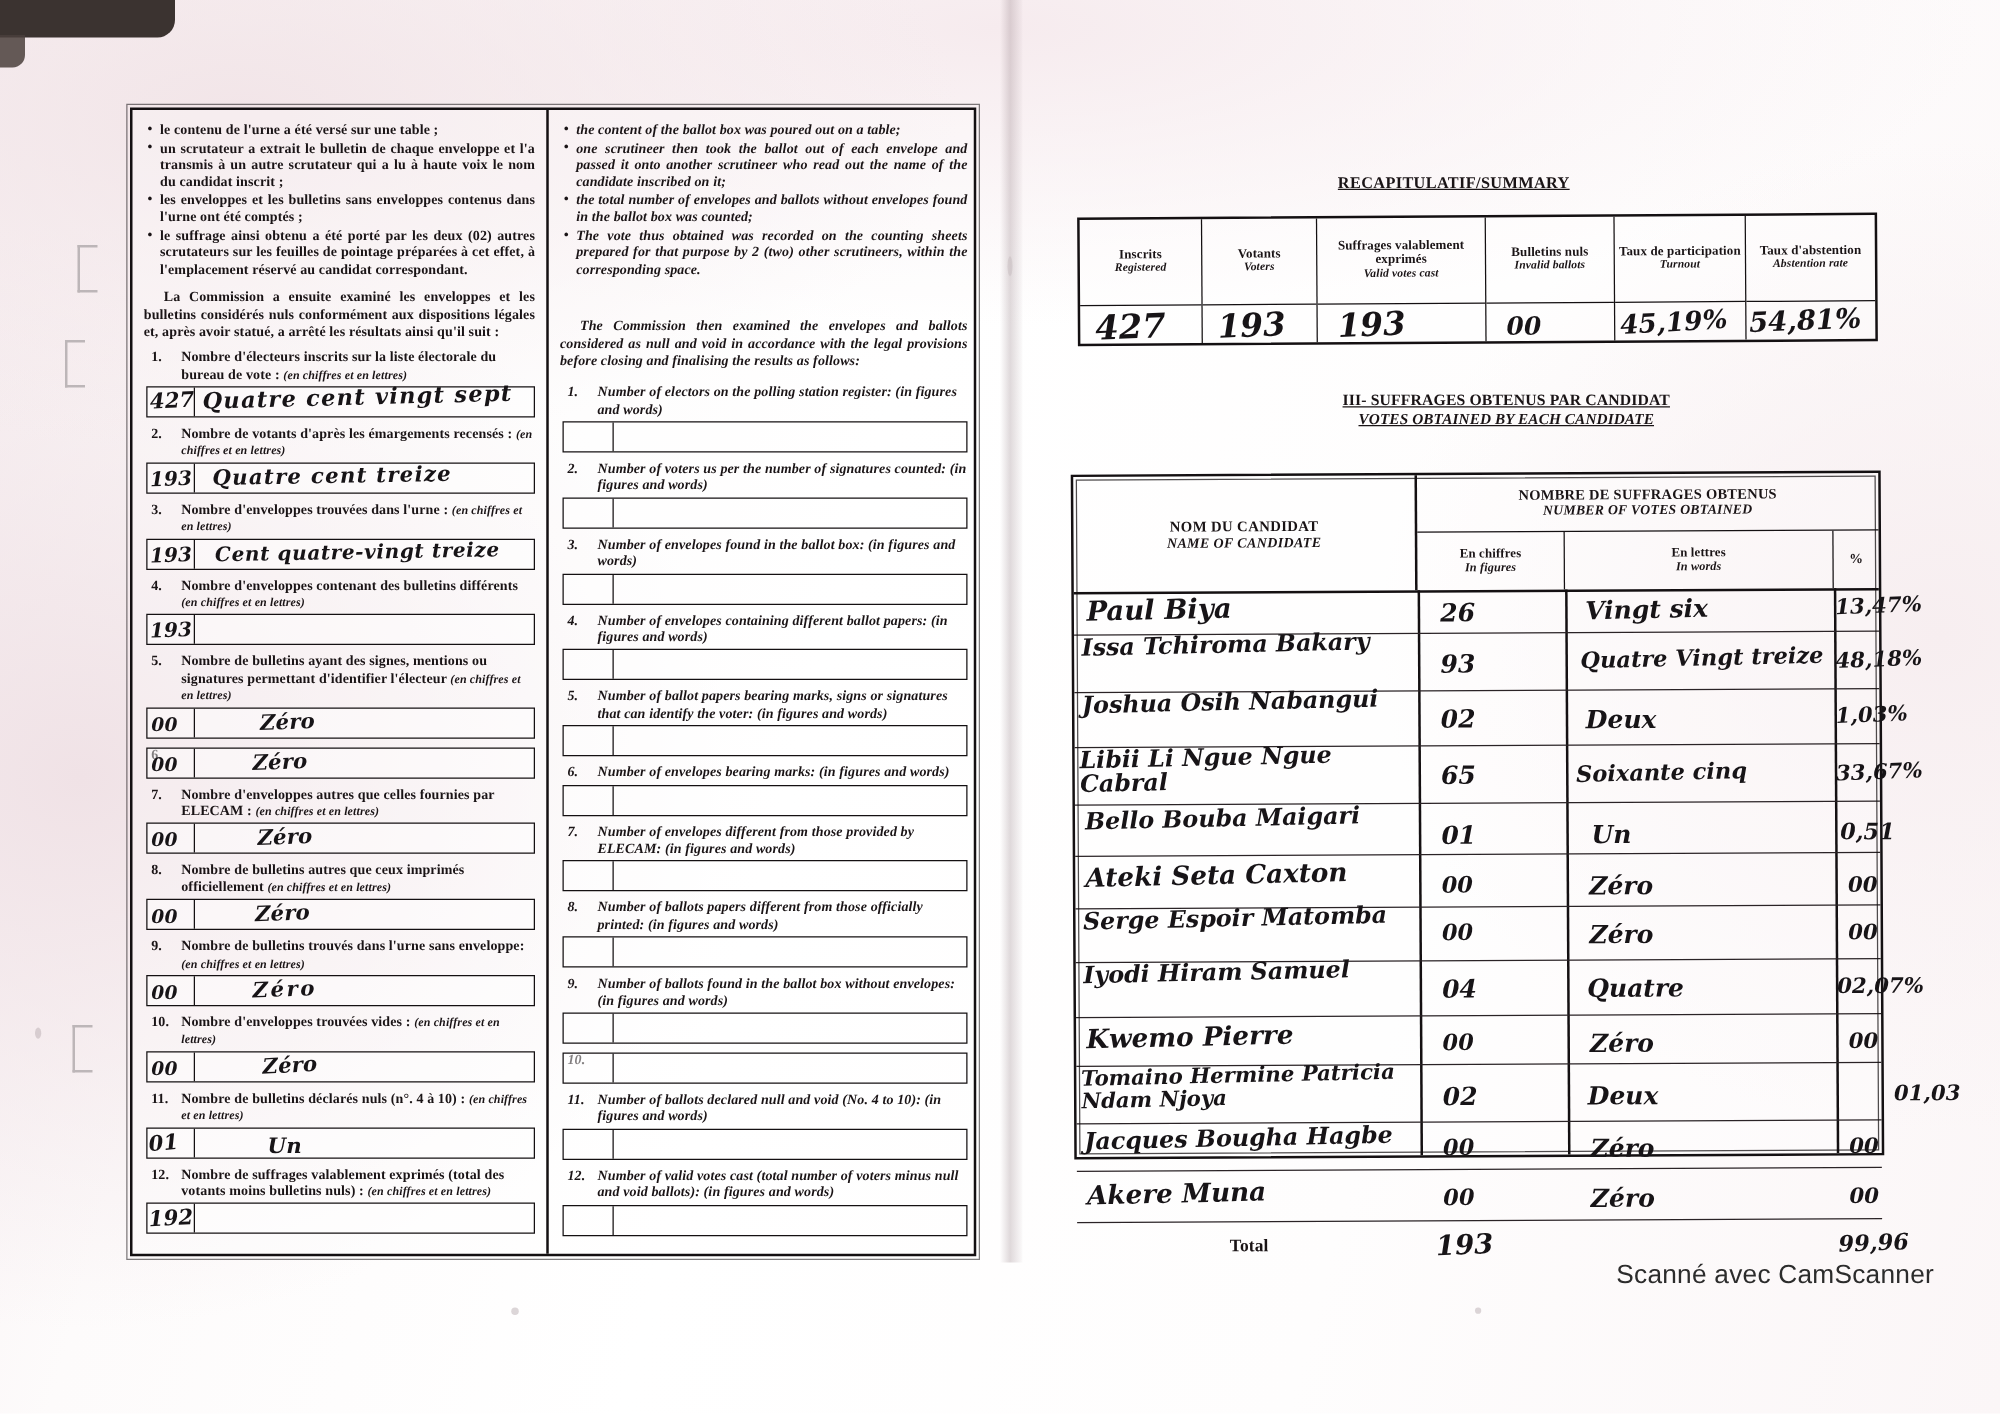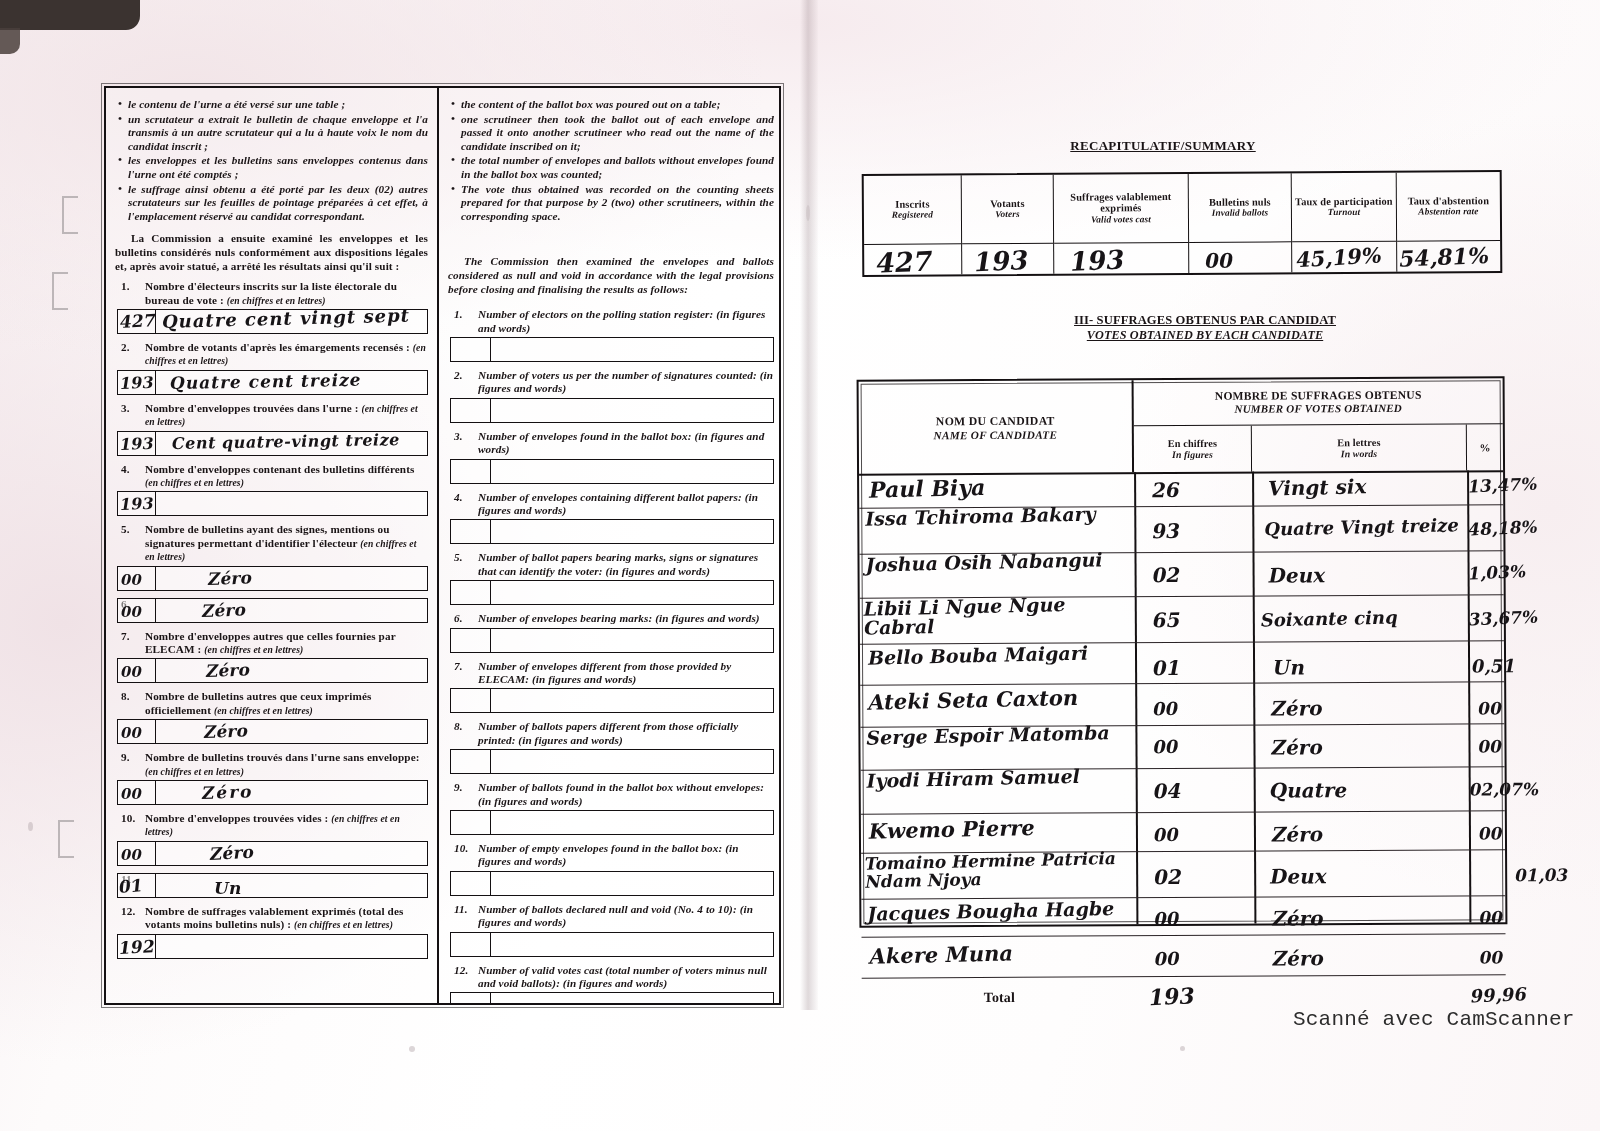--- a/index.html
+++ b/index.html
@@ -67,21 +67,21 @@
     content:"";position:absolute;left:-5px;top:-5px;right:-5px;bottom:-5px;
     border:1.5px solid rgba(20,16,18,.55);pointer-events:none;
   }
   .col{
     position:absolute;top:0;bottom:0;box-sizing:border-box;padding:10px 9px 6px 9px;
     overflow:hidden;
   }
   #col-fr{left:0;width:333px;border-right:2.5px solid #141012;}
   #col-en{left:333px;width:344px;}
 
-  ul.bul{margin:0 0 0 2px;padding:0;list-style:none;font-style:italic;}
+  ul.bul{margin:0 0 0 2px;padding:0;list-style:none;}
   ul.bul li{
     position:relative;padding-left:11px;margin-bottom:1px;
     font-size:11.2px;line-height:13.6px;text-align:justify;
   }
   ul.bul li::before{
     content:"\2022";position:absolute;left:1px;top:-1px;font-size:11px;
   }
   p.para{
     font-size:11.2px;line-height:13.6px;text-align:justify;
     margin:9px 0 0 0;text-indent:16px;font-family:Liberation Serif, serif;
@@ -202,21 +202,21 @@
   .vrow .rpct{position:absolute;left:608px;top:0;right:0;height:100%;}
   .total-label{
     position:absolute;left:0;top:0;width:275px;height:100%;
     display:flex;align-items:center;justify-content:center;
     font-size:14px;font-weight:bold;
   }
 
   
   #camscanner{
     position:absolute;left:1293px;top:1008px;
-    font-family:Liberation Mono, monospace;
+    font-family:Liberation Sans, sans-serif;
     font-size:21px;color:#2c2c2c;letter-spacing:.2px;
   }
 </style>
 </head>
 <body>
 
 <div id="scan-page">
 
   <div id="clamp-shadow"></div>
   <div id="clamp-shadow2"></div>
@@ -369,20 +369,21 @@
               <span class="hw" style="left:3px;top:4px;font-size:15px;">00</span>
             </div>
             <div class="wrd">
               <span class="hw" style="left:54px;top:2px;font-size:17px;transform:rotate(-3deg);">Zéro</span>
             </div>
           </div>
         </li>
 
         <li>
           <span class="itm-num">11.</span>
+          <span class="itm-txt"><span>Nombre de bulletins déclarés nuls (n°. 4 à 10) : </span><span class="ital">(en chiffres et en lettres)</span></span>
           <div class="ansbox">
             <div class="fig">
               <span class="hw" style="left:1px;top:3px;font-size:17px;transform:rotate(-5deg);">01</span>
             </div>
             <div class="wrd">
               <span class="hw" style="left:58px;top:4px;font-size:17px;">Un</span>
             </div>
           </div>
         </li>
 
@@ -478,21 +479,20 @@
         <li>
           <span class="itm-num">9.</span>
           <span class="itm-txt">Number of ballots found in the ballot box without envelopes: (in figures and words)</span>
           <div class="ansbox en">
               <div class="fig"></div>
               <div class="wrd"></div>
             </div>
         </li>
         <li>
           <span class="itm-num">10.</span>
-          <span class="itm-txt">Number of empty envelopes found in the ballot box: (in figures and words)</span>
           <div class="ansbox en">
               <div class="fig"></div>
               <div class="wrd"></div>
             </div>
         </li>
         <li>
           <span class="itm-num">11.</span>
           <span class="itm-txt">Number of ballots declared null and void (No. 4 to 10): (in figures and words)</span>
           <div class="ansbox en">
               <div class="fig"></div>

